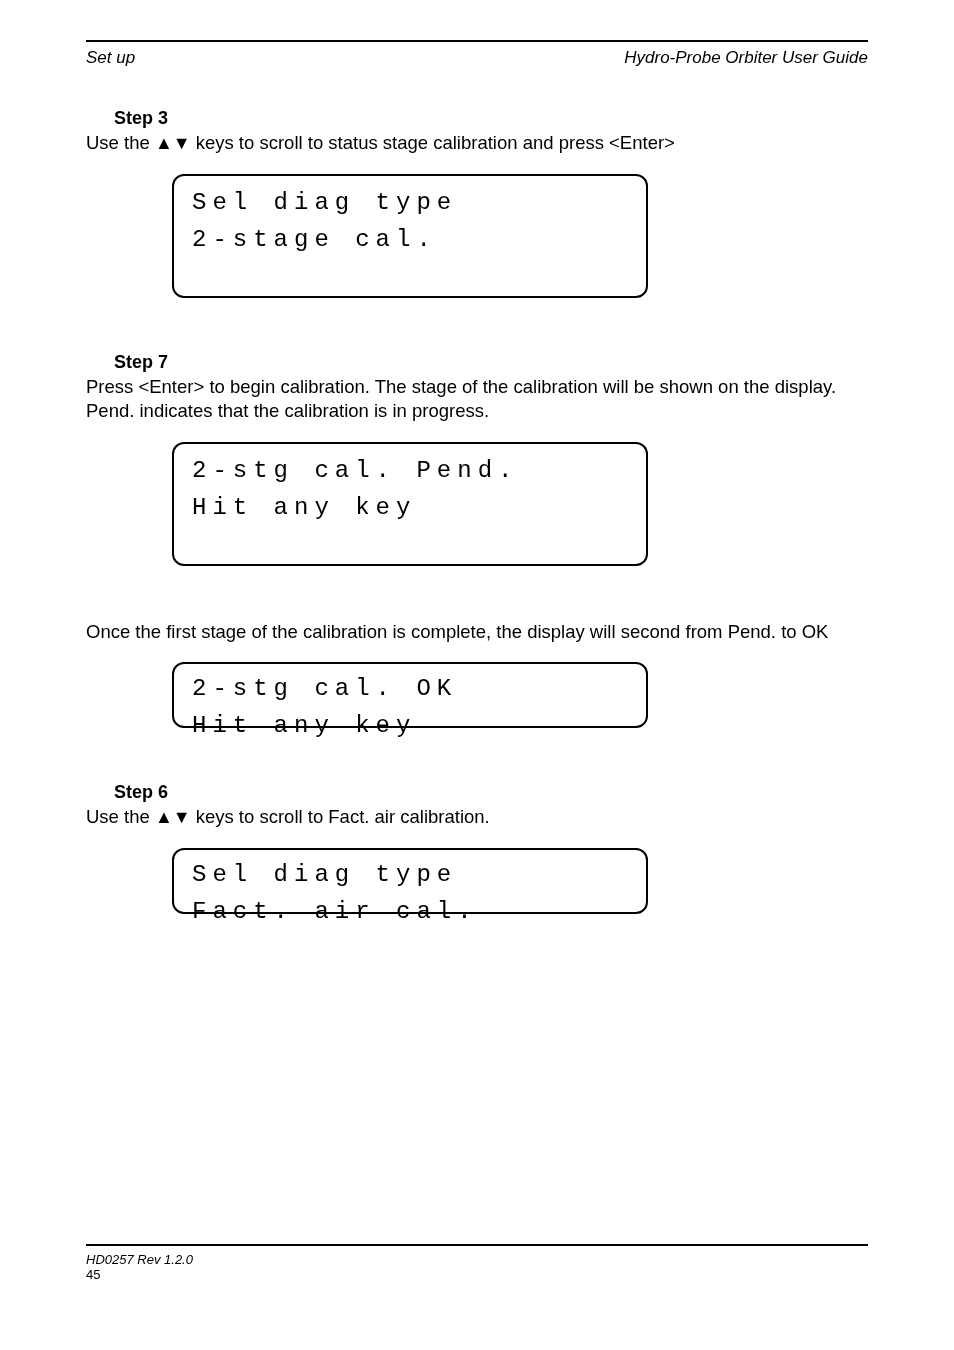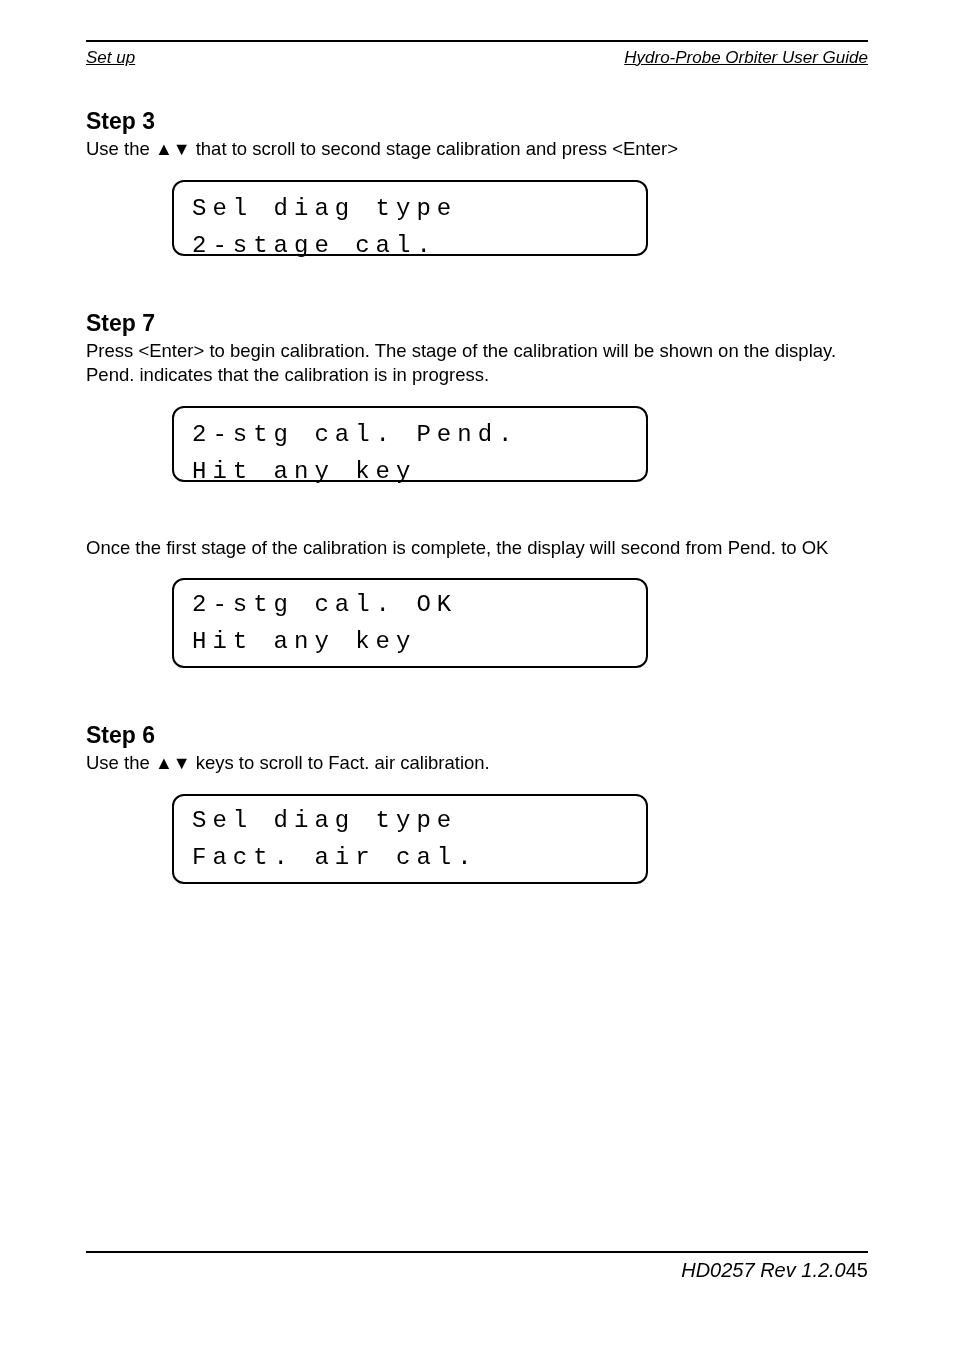--- a/index.html
+++ b/index.html
@@ -1,54 +1,54 @@
 <!DOCTYPE html>
 <html><head>
 <meta charset="utf-8">
 <style>
   * { box-sizing: border-box; margin: 0; padding: 0; }
   html, body { width: 954px; height: 1350px; background: #fff; }
   body { font-family: Arial, Helvetica, sans-serif; color: #000; }
   .page { padding: 40px 86px 0 86px; }
   .rule { border: none; border-top: 2px solid #000; margin: 0 0 6px 0; }
-  .header-row { display: flex; justify-content: space-between; font-style: italic; font-size: 17px; margin-bottom: 40px; text-decoration: underline; }
+  .header-row { display: flex; justify-content: space-between; font-style: italic; font-size: 17px; margin-bottom: 40px; }
   .step { margin-top: 54px; }
-  .step-head { font-weight: bold; font-size: 23px; margin-bottom: 2px; }
+  .step-head { font-weight: bold; font-size: 18px; margin-bottom: 2px; margin-left: 28px; }
   .step-body { font-size: 18.5px; line-height: 1.32; }
   .mono { font-family: Liberation Sans, sans-serif; }
   .display-wrap { margin: 18px 0 0 86px; }
   .display {
-    width: 476px; height: 76px;
+    width: 476px; height: 124px;
     border: 2.5px solid #000; border-radius: 12px;
     padding: 8px 18px 0 18px;
     font-family: "Courier New", Courier, monospace;
     font-size: 24px; letter-spacing: 6px; line-height: 1.55;
     white-space: pre;
   }
-  .display.short { height: 90px; padding-top: 6px; }
+  .display.short { height: 66px; padding-top: 6px; }
   .arrow { font-family: Arial, sans-serif; letter-spacing: 0; font-size: 18px; }
   .footer { position: absolute; bottom: 68px; left: 86px; right: 86px; }
   .foot-rule { border: none; border-top: 2px solid #000; margin-bottom: 6px; }
-  .foot-row { display: flex; justify-content: flex-end; font-size: 20px; }
+  .foot-row { display: flex; justify-content: space-between; font-size: 13px; flex-direction: column; }
   .foot-row .left { font-style: italic; }
 </style>
 </head>
 <body>
 
 <div class="page">
   <hr class="rule">
   <div class="header-row">
     <span>Set up</span>
     <span>Hydro-Probe Orbiter User Guide</span>
   </div>
 
   <div class="step" style="margin-top:30px;">
     <div class="step-head">Step 3</div>
     <div class="step-body">
-      <span>Use the </span><span class="arrow">▲▼</span><span> that to scroll to second stage calibration and press </span><span class="mono">&lt;Enter&gt;</span>
+      <span>Use the </span><span class="arrow">▲▼</span><span> keys to scroll to status stage calibration and press </span><span class="mono">&lt;Enter&gt;</span>
     </div>
     <div class="display-wrap">
       <div class="display"><span>Sel diag type</span>
 <span>2-stage cal.</span></div>
     </div>
   </div>
 
   <div class="step">
     <div class="step-head">Step 7</div>
     <div class="step-body">

